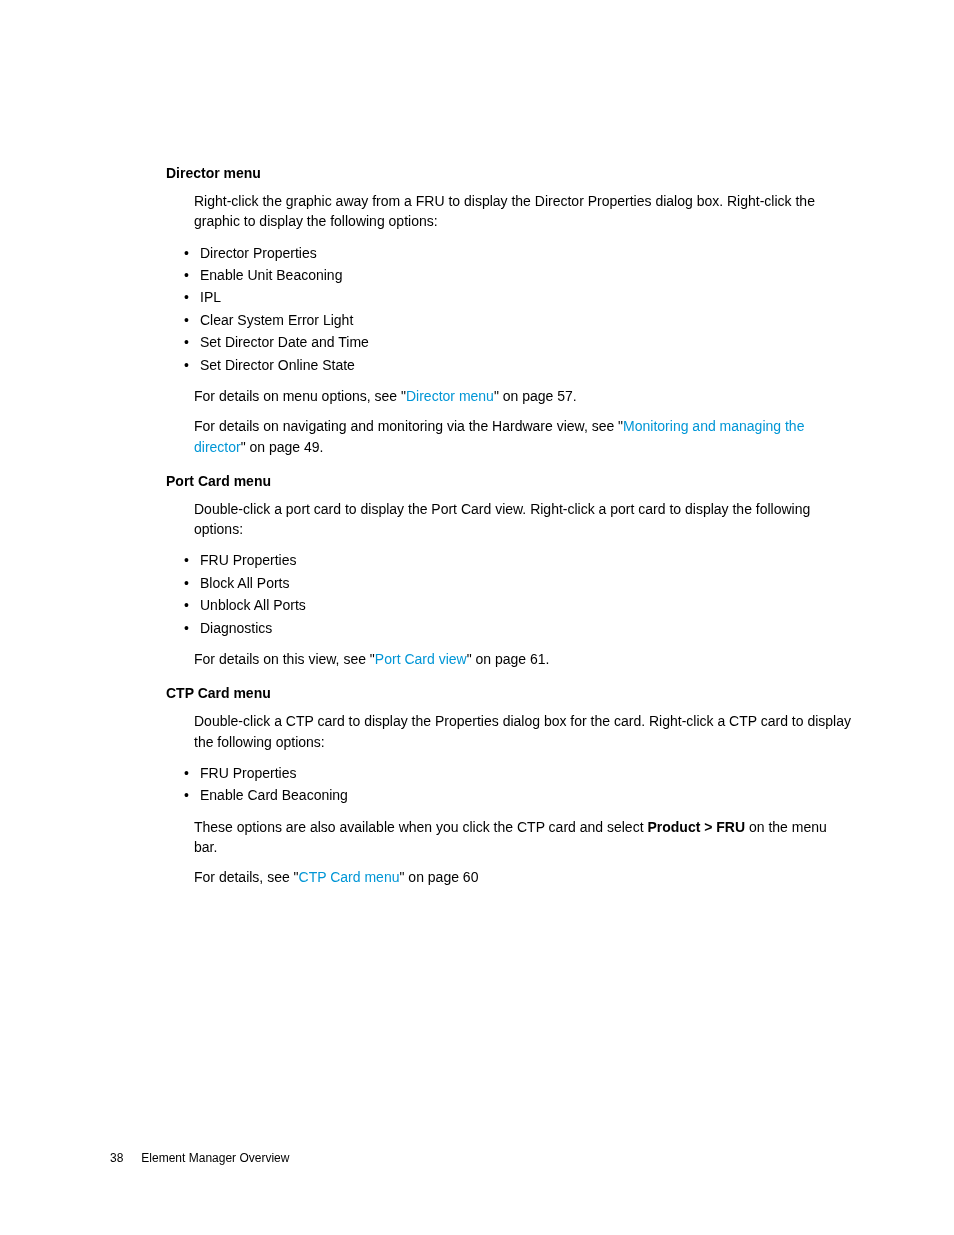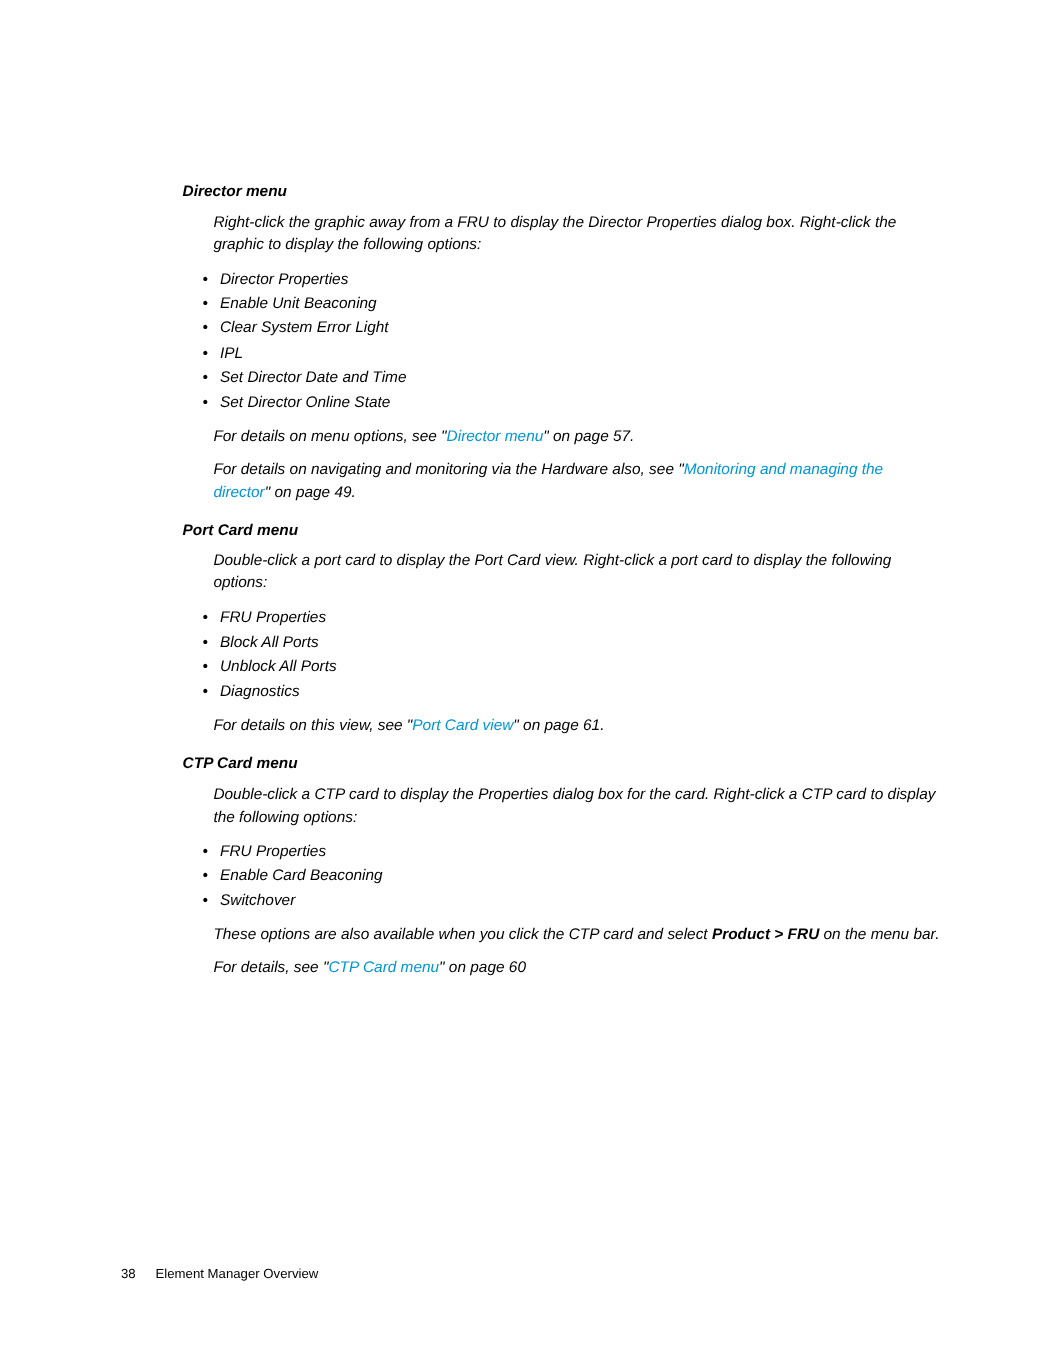--- a/index.html
+++ b/index.html
@@ -60,44 +60,43 @@
       bottom: 70px;
       left: 110px;
       font-size: 12px;
       color: #000;
     }
     .footer .page-num {
       margin-right: 18px;
     }
     .section-block {
       margin-bottom: 16px;
-      font-style: italic;
     }
   </style>
 </head>
 <body>
 
 <div class="page-content">
 
   <div class="section-block">
     <div class="section-heading">Director menu</div>
     <div class="body-text">Right-click the graphic away from a FRU to display the Director Properties dialog box. Right-click the graphic to display the following options:</div>
     <ul>
       <li>Director Properties</li>
       <li>Enable Unit Beaconing</li>
+      <li>IPL</li>
       <li>Clear System Error Light</li>
-      <li>IPL</li>
       <li>Set Director Date and Time</li>
       <li>Set Director Online State</li>
     </ul>
     <div class="body-text">
       <span>For details on menu options, see "</span><span class="link">Director menu</span><span>" on page 57.</span>
     </div>
     <div class="body-text">
-      <span>For details on navigating and monitoring via the Hardware also, see "</span><span class="link">Monitoring and managing the director</span><span>" on page 49.</span>
+      <span>For details on navigating and monitoring via the Hardware view, see "</span><span class="link">Monitoring and managing the director</span><span>" on page 49.</span>
     </div>
   </div>
 
   <div class="section-block">
     <div class="section-heading">Port Card menu</div>
     <div class="body-text">Double-click a port card to display the Port Card view. Right-click a port card to display the following options:</div>
     <ul>
       <li>FRU Properties</li>
       <li>Block All Ports</li>
       <li>Unblock All Ports</li>
@@ -107,21 +106,20 @@
       <span>For details on this view, see "</span><span class="link">Port Card view</span><span>" on page 61.</span>
     </div>
   </div>
 
   <div class="section-block">
     <div class="section-heading">CTP Card menu</div>
     <div class="body-text">Double-click a CTP card to display the Properties dialog box for the card. Right-click a CTP card to display the following options:</div>
     <ul>
       <li>FRU Properties</li>
       <li>Enable Card Beaconing</li>
-      <li>Switchover</li>
     </ul>
     <div class="body-text">
       <span>These options are also available when you click the CTP card and select </span><span class="bold">Product &gt; FRU</span><span> on the menu bar.</span>
     </div>
     <div class="body-text">
       <span>For details, see "</span><span class="link">CTP Card menu</span><span>" on page 60</span>
     </div>
   </div>
 
 </div>

